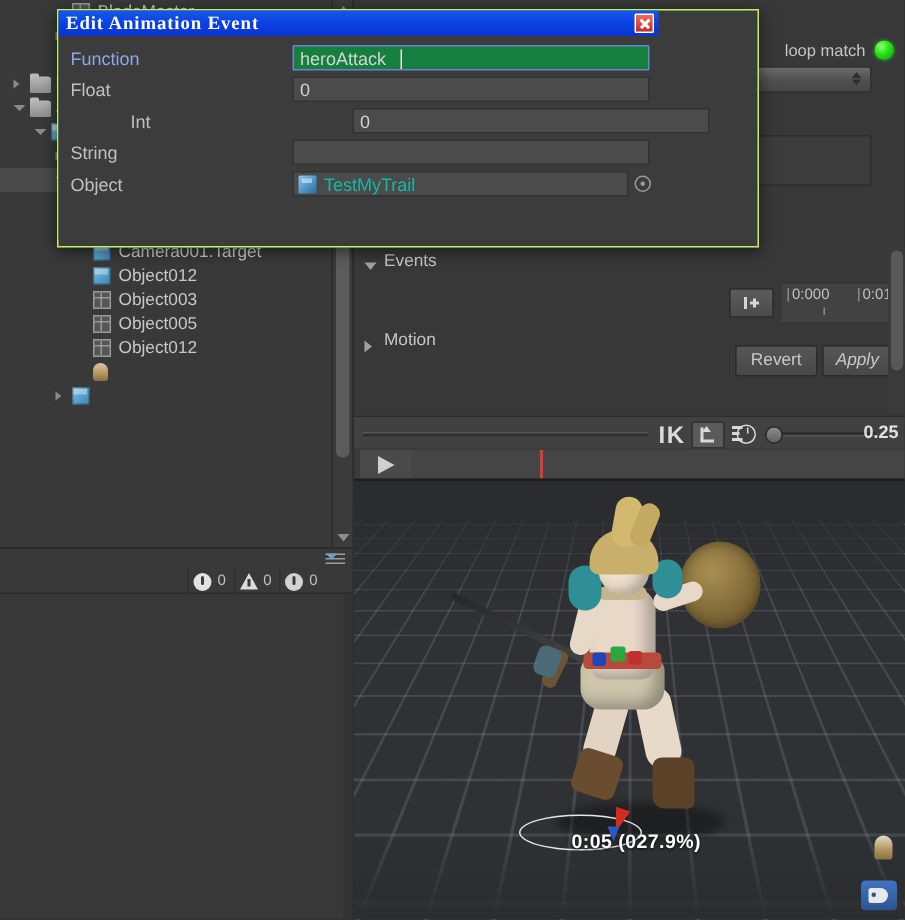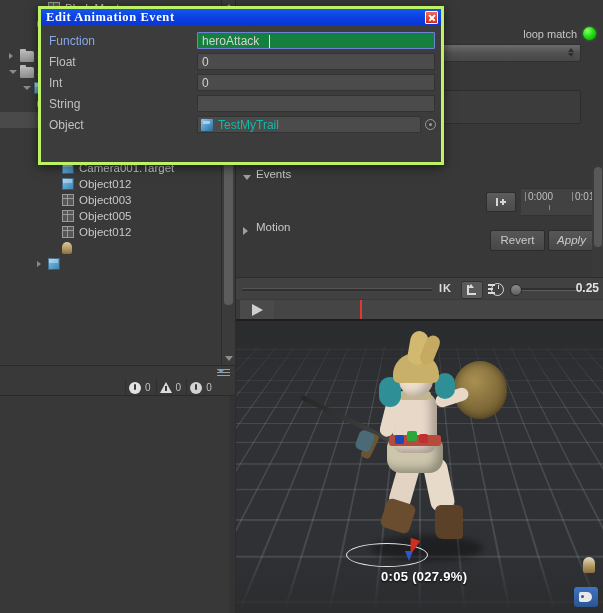--- a/index.html
+++ b/index.html
@@ -217,21 +217,21 @@
   }
   #insp-thumb{position:absolute;left:2px;top:2px;width:8px;height:80px;background:#585858;border-radius:4px;}
 
   
   #ik-strip{
     position:absolute;left:0;top:277px;width:368px;height:22px;
     background:#414141;border-top:1px solid #2d2d2d;border-bottom:1px solid #2d2d2d;
   }
   #ik-line{position:absolute;left:6px;top:10px;width:190px;height:2px;
     background:#303030;border-top:1px solid #555;}
-  #ik-text{position:absolute;left:203px;top:4px;font-size:11px;font-weight:bold;color:#dcdcdc;letter-spacing:1px;}
+  #ik-text{position:absolute;left:203px;top:4px;font-size:16px;font-weight:bold;color:#dcdcdc;letter-spacing:1px;}
   #ik-btn{
     position:absolute;left:225px;top:3px;width:20px;height:16px;
     background:#5a5a5a;border:1px solid #323232;border-radius:2px;
   }
   #ik-btn .axis{position:absolute;left:5px;top:3px;width:1.5px;height:9px;background:#d9d9d9;}
   #ik-btn .axis2{position:absolute;left:5px;top:11px;width:9px;height:1.5px;background:#d9d9d9;}
   #ik-btn .arr{position:absolute;left:6px;top:2px;width:0;height:0;
     border-left:3px solid transparent;border-right:3px solid transparent;border-bottom:4px solid #d9d9d9;}
   #clock-ic{position:absolute;left:252px;top:4px;width:16px;height:15px;}
   #clock-ic .circ{position:absolute;right:0;top:1px;width:11px;height:11px;border:1.5px solid #d9d9d9;border-radius:50%;}
@@ -324,42 +324,42 @@
     border-radius:3px;transform:rotate(26deg);transform-origin:100% 50%;}
   .sk-hilt{left:34px;top:94px;width:10px;height:26px;background:#6a5432;border-radius:4px;transform:rotate(26deg);}
   .sk-belt{left:58px;top:96px;width:52px;height:11px;background:#b74a3a;border-radius:3px;}
   .sk-gem1{left:64px;top:96px;width:9px;height:9px;background:#1f46b8;border-radius:2px;}
   .sk-gem2{left:76px;top:92px;width:10px;height:10px;background:#2aa83d;border-radius:2px;}
   .sk-gem3{left:88px;top:95px;width:9px;height:9px;background:#c03030;border-radius:2px;}
   .sk-collar{left:68px;top:52px;width:32px;height:9px;background:#c3b68c;border-radius:4px;}
   .sk-shadow{left:40px;top:196px;width:112px;height:26px;background:rgba(0,0,0,.35);border-radius:50%;filter:blur(3px);}
 
   #time-readout{
-    position:absolute;left:145px;top:248px;font-size:13px;font-weight:bold;color:#ffffff;
+    position:absolute;left:145px;top:232px;font-size:13px;font-weight:bold;color:#ffffff;
     text-shadow:0 1px 2px rgba(0,0,0,.9);letter-spacing:.3px;
   }
   #pv-avatar{
     position:absolute;right:8px;top:236px;width:12px;height:16px;
     background:linear-gradient(180deg,#e6dcc6 0%,#b39a64 55%,#8a6f3e 100%);
     border-radius:6px 6px 2px 2px;
   }
   #pv-tag{
     position:absolute;right:5px;top:266px;width:24px;height:20px;border-radius:3px;
     background:linear-gradient(180deg,#3f74c4 0%,#2c558f 100%);
   }
   #pv-tag .lbl{
     position:absolute;left:5px;top:5px;width:13px;height:10px;background:#e8e8e8;
     border-radius:2px 6px 6px 2px;
   }
   #pv-tag .hole{position:absolute;left:7px;top:8px;width:3px;height:3px;background:#2c558f;border-radius:50%;}
 
   
   #dialog{
-    left:38px;top:6px;width:406px;height:159px;
-    background:#3c3c3c;border:3px solid #bef264;box-sizing:border-box;
+    left:38px;top:6px;width:468px;height:159px;
+    background:#3c3c3c;border:1px solid #bef264;box-sizing:border-box;
     box-shadow:0 2px 10px rgba(0,0,0,.55);
   }
   #dlg-title{
     position:absolute;left:0;top:0;width:400px;height:17px;
     background:linear-gradient(180deg,#1459e8 0%,#0b3ee3 55%,#0a35cf 100%);
   }
   #dlg-title .t{
     position:absolute;left:5px;top:1px;font-family:"Liberation Serif", serif;
     font-weight:bold;font-size:12.5px;color:#ffffff;letter-spacing:.6px;
   }
@@ -660,21 +660,21 @@
             <div class="v">heroAttack</div>
             <div class="caret" style="left: 71px;"></div>
           </div>
         </div>
         <div class="drow" style="top: 27px;">
           <div class="dlabel">Float</div>
           <div class="dfield">
             <div class="v">0</div>
           </div>
         </div>
-        <div class="drow" style="top: 48px;">
+        <div class="drow" style="top: 48px; margin-left: 40px;">
           <div class="dlabel">Int</div>
           <div class="dfield">
             <div class="v">0</div>
           </div>
         </div>
         <div class="drow" style="top: 69px;">
           <div class="dlabel">String</div>
           <div class="dfield">
             <div class="v"></div>
           </div>

